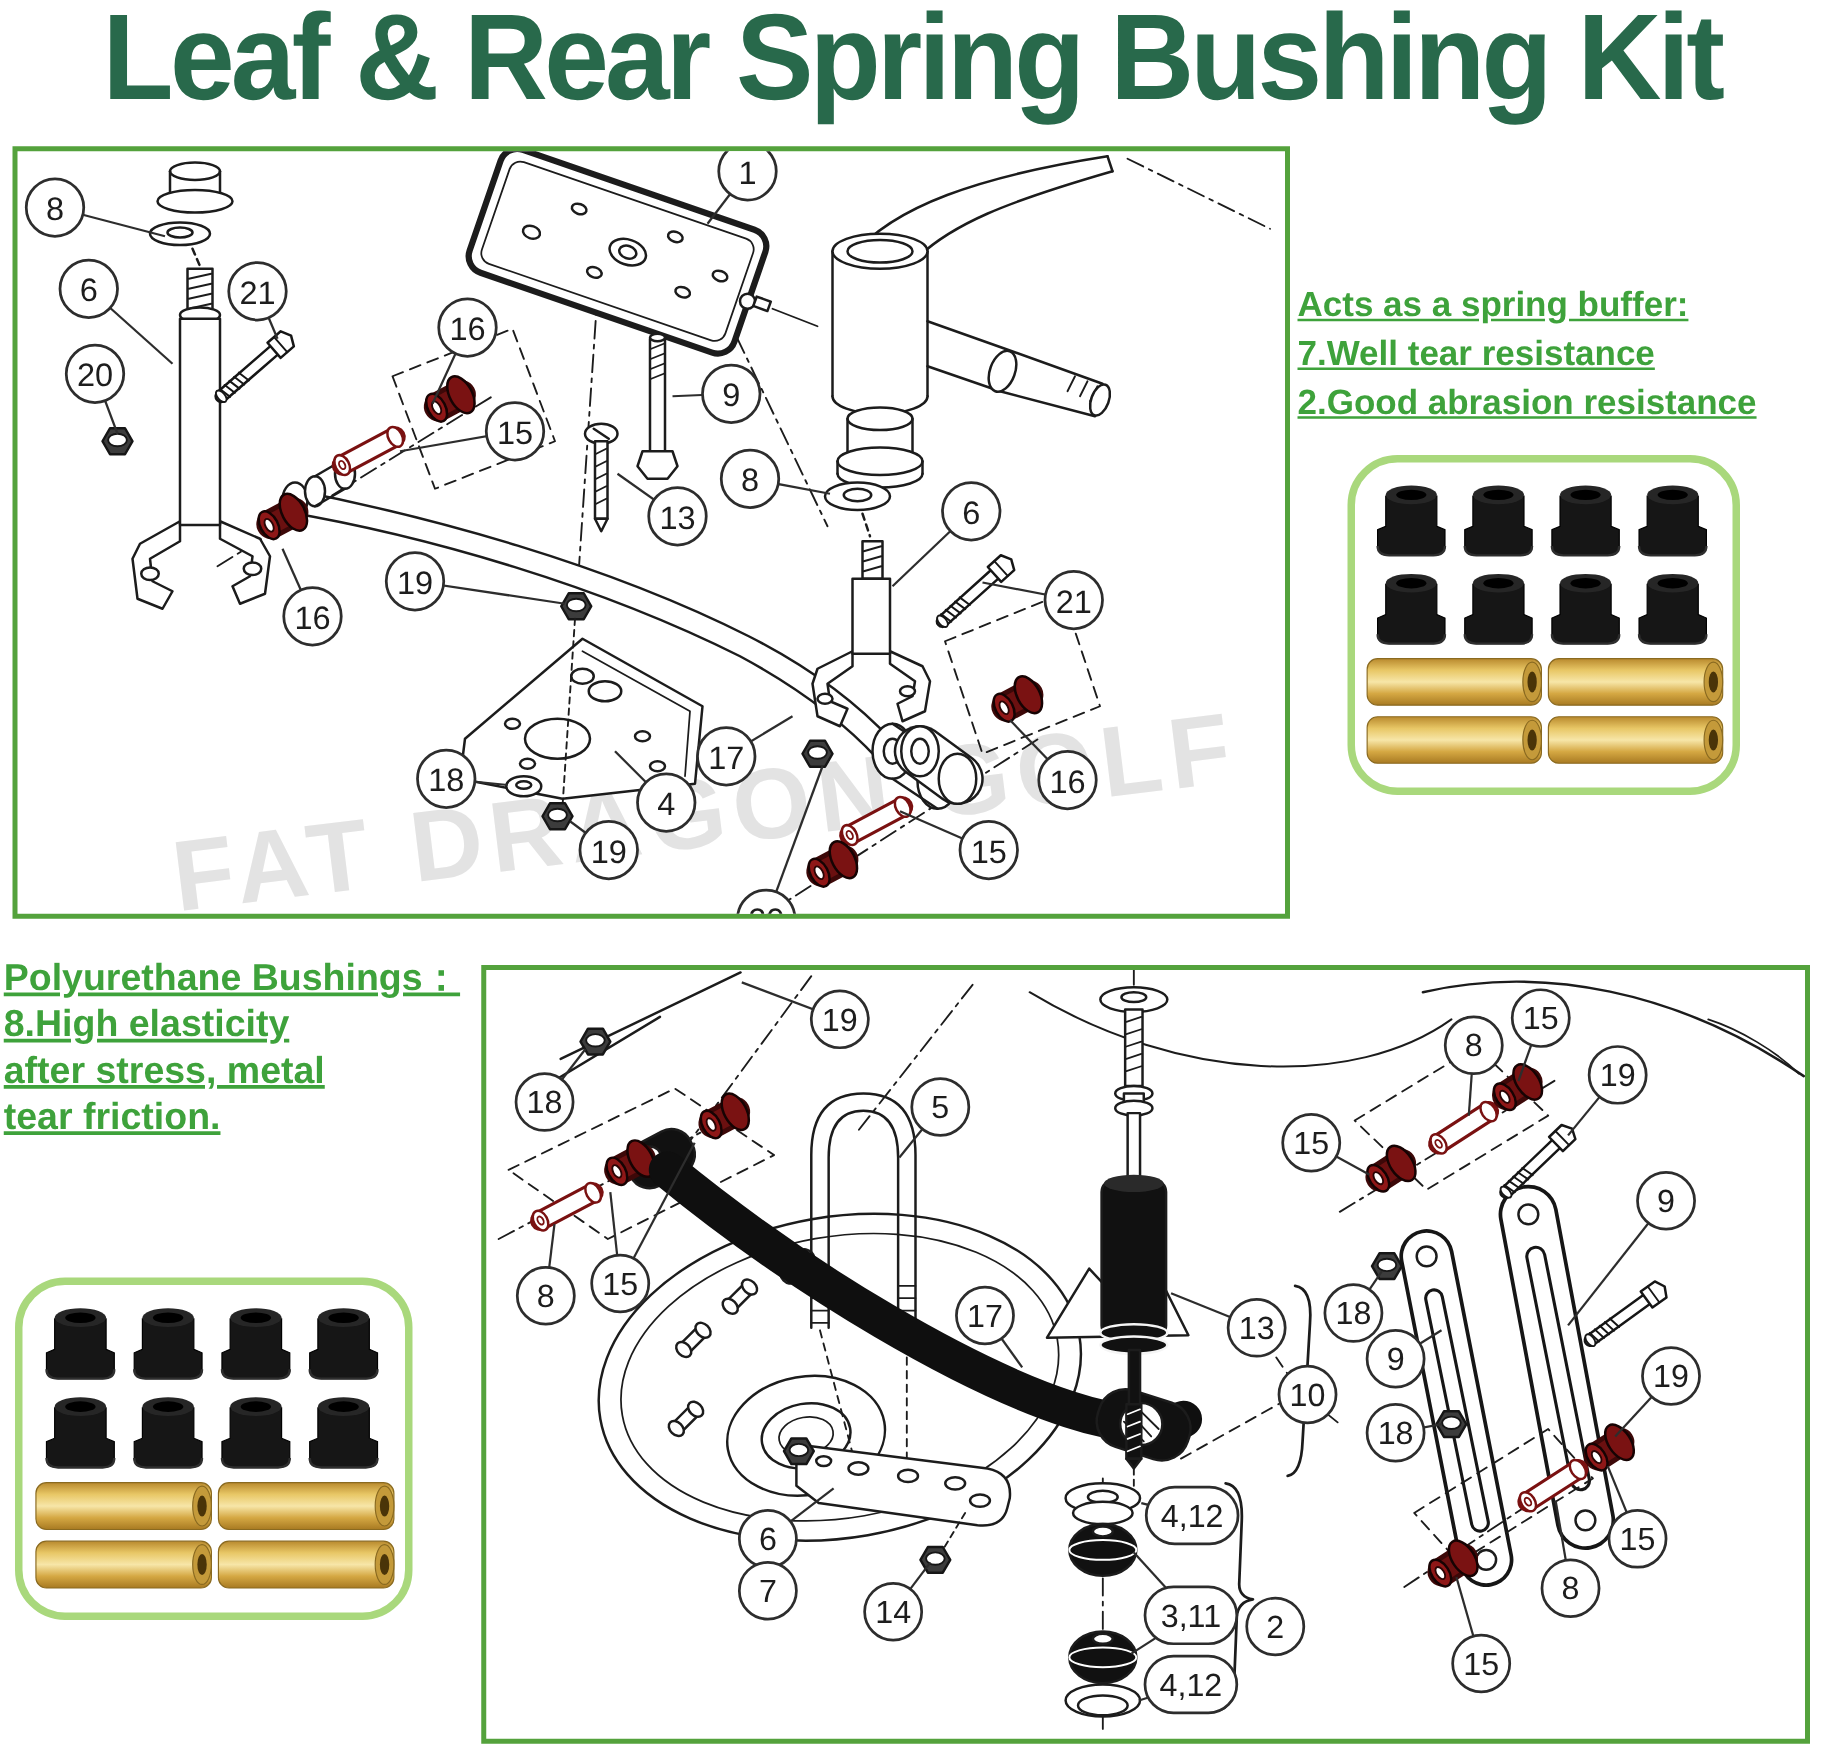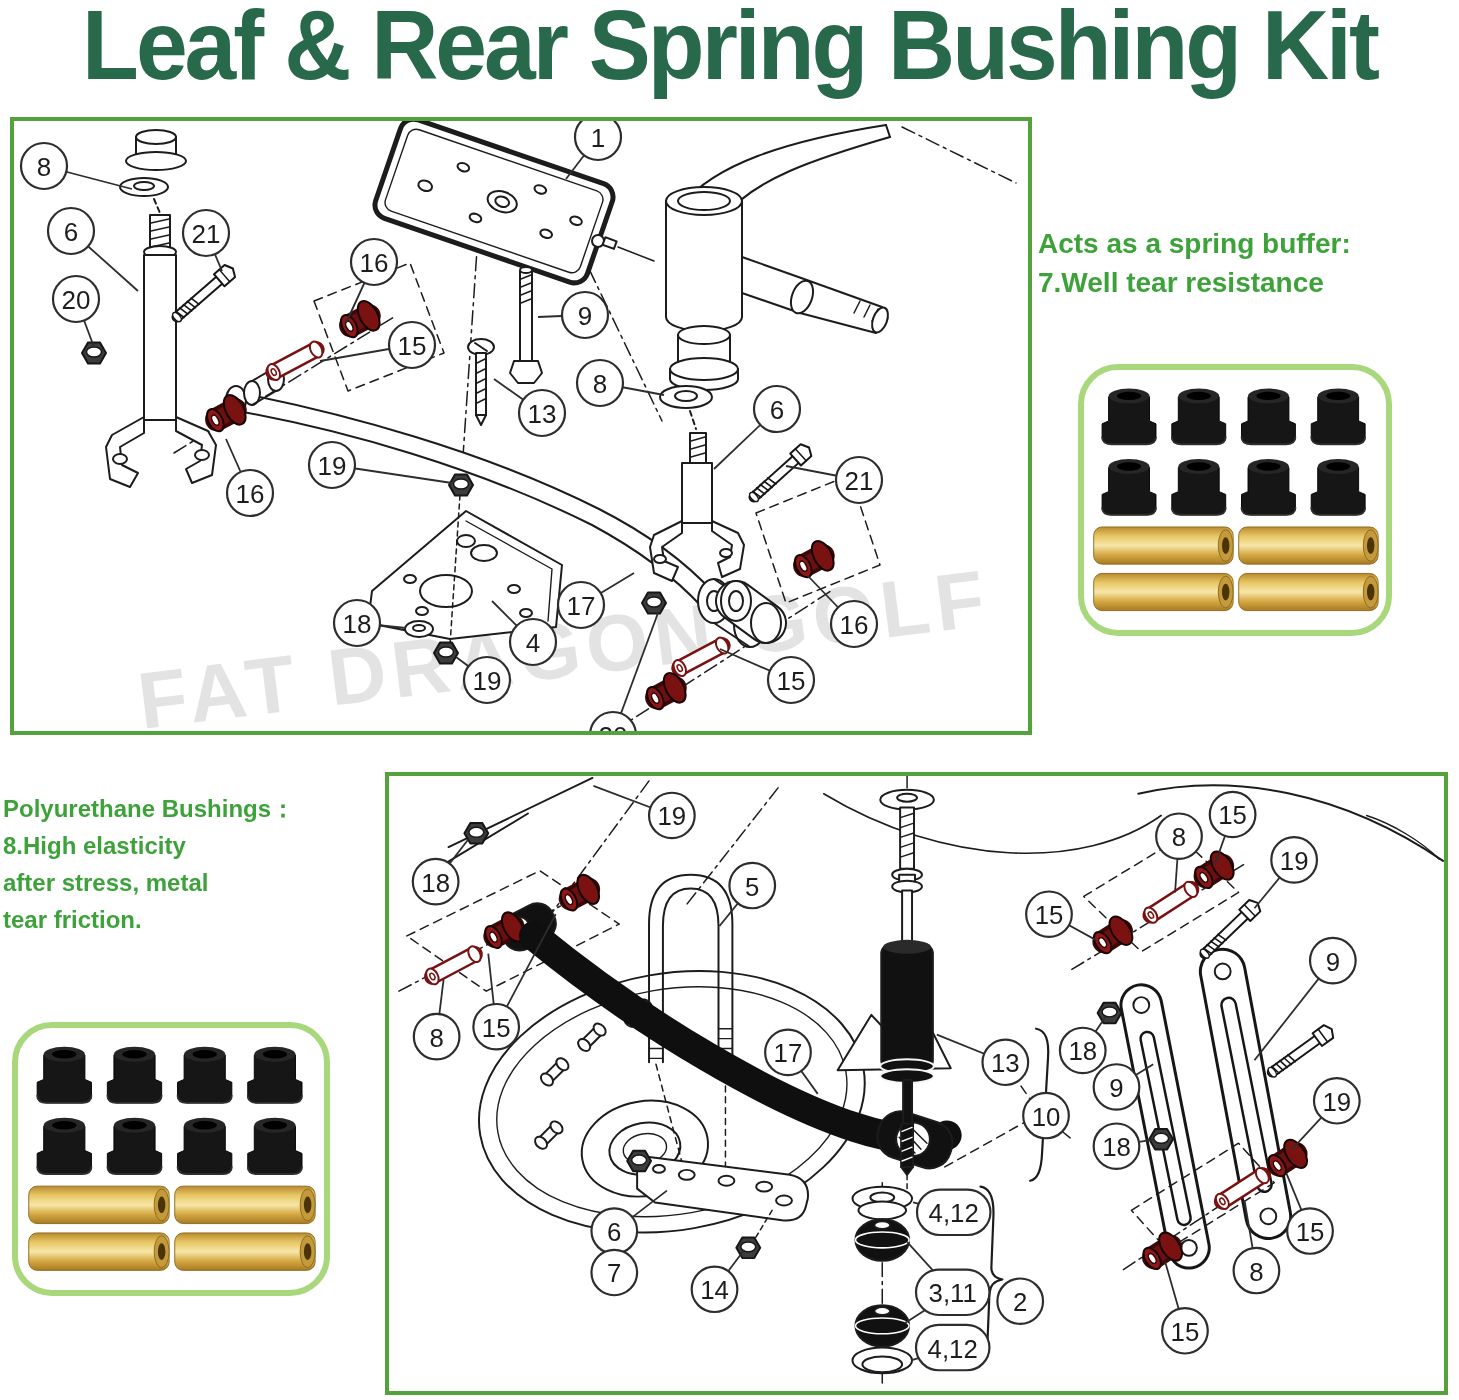--- a/index.html
+++ b/index.html
@@ -4,23 +4,23 @@
 <style>
   html,body{margin:0;padding:0;background:#ffffff;width:1459px;height:1400px;overflow:hidden;
     font-family:"Liberation Sans",sans-serif;}
   .abs{position:absolute;}
   #page-title{left:0;right:0;top:-10px;text-align:center;font-size:93px;font-weight:bold;
     letter-spacing:-3px;color:#28694b;transform:scaleY(1.05);transform-origin:top;white-space:nowrap;}
   .panel{background:#fff;border:4px solid #54a23c;box-sizing:border-box;}
   #front-panel{left:10px;top:117px;width:1022px;height:618px;}
   #rear-panel{left:385px;top:772px;width:1063px;height:623px;}
   .panel svg{display:block;width:100%;height:100%;}
-  .note{color:#3ea23b;font-weight:bold;white-space:nowrap;}
+  .note{color:#3ea23b;font-weight:bold;white-space:nowrap;text-decoration:underline;}
   #note-top{left:1038px;top:224px;font-size:28px;line-height:39px;}
-  #note-bottom{left:3px;top:790px;font-size:24px;line-height:37px;}
+  #note-bottom{left:3px;top:764px;font-size:30px;line-height:37px;}
   .photo{background:#fff;border:6px solid #a9d87c;border-radius:40px;box-sizing:border-box;overflow:hidden;}
   #photo-top{left:1078px;top:364px;width:314px;height:272px;padding:4px 6px;}
   #photo-bottom{left:12px;top:1022px;width:318px;height:274px;padding:5px 7px;}
   .photo svg{display:block;width:100%;height:100%;}
   text{font-family:"Liberation Sans",sans-serif;}
 </style>
 </head>
 <body>
 
 <div id="page-title" class="abs">Leaf &amp; Rear Spring Bushing Kit</div>
@@ -636,20 +636,21 @@
       <g>
         <circle cx="636" cy="532" r="23" fill="#ffffff" stroke="#2d2d2d" stroke-width="2.2"></circle>
         <text x="636" y="533" text-anchor="middle" dominant-baseline="central" font-size="26" fill="#1d1d1d">2</text>
       </g>
     </svg>
 </div>
 
 <div id="note-top" class="abs note">
   <div>Acts as a spring buffer:</div>
   <div>7.Well tear resistance</div>
+  <div>2.Good abrasion resistance</div>
 </div>
 
 <div id="note-bottom" class="abs note">
   <div>Polyurethane Bushings：</div>
   <div>8.High elasticity</div>
   <div>after stress, metal</div>
   <div>tear friction.</div>
 </div>
 
 <div id="photo-top" class="abs photo">

